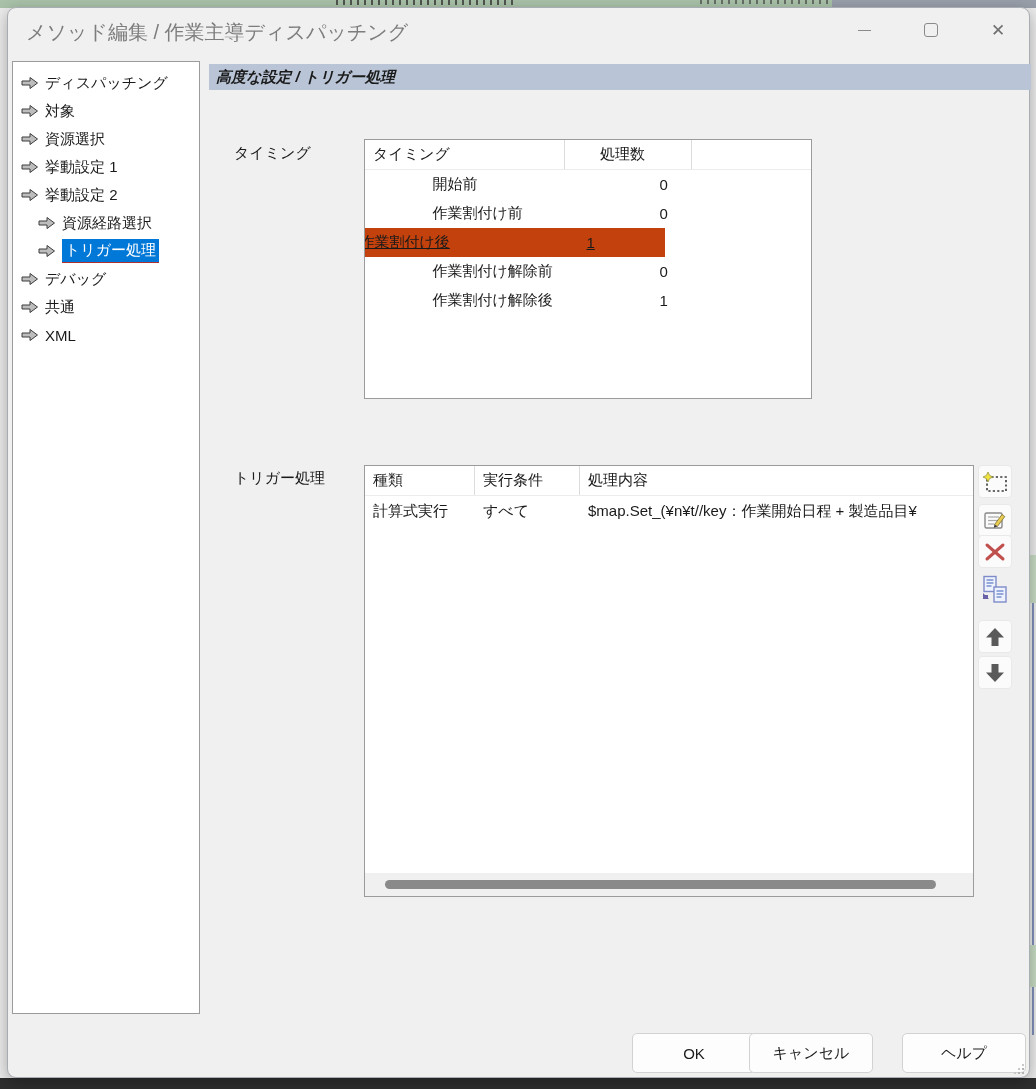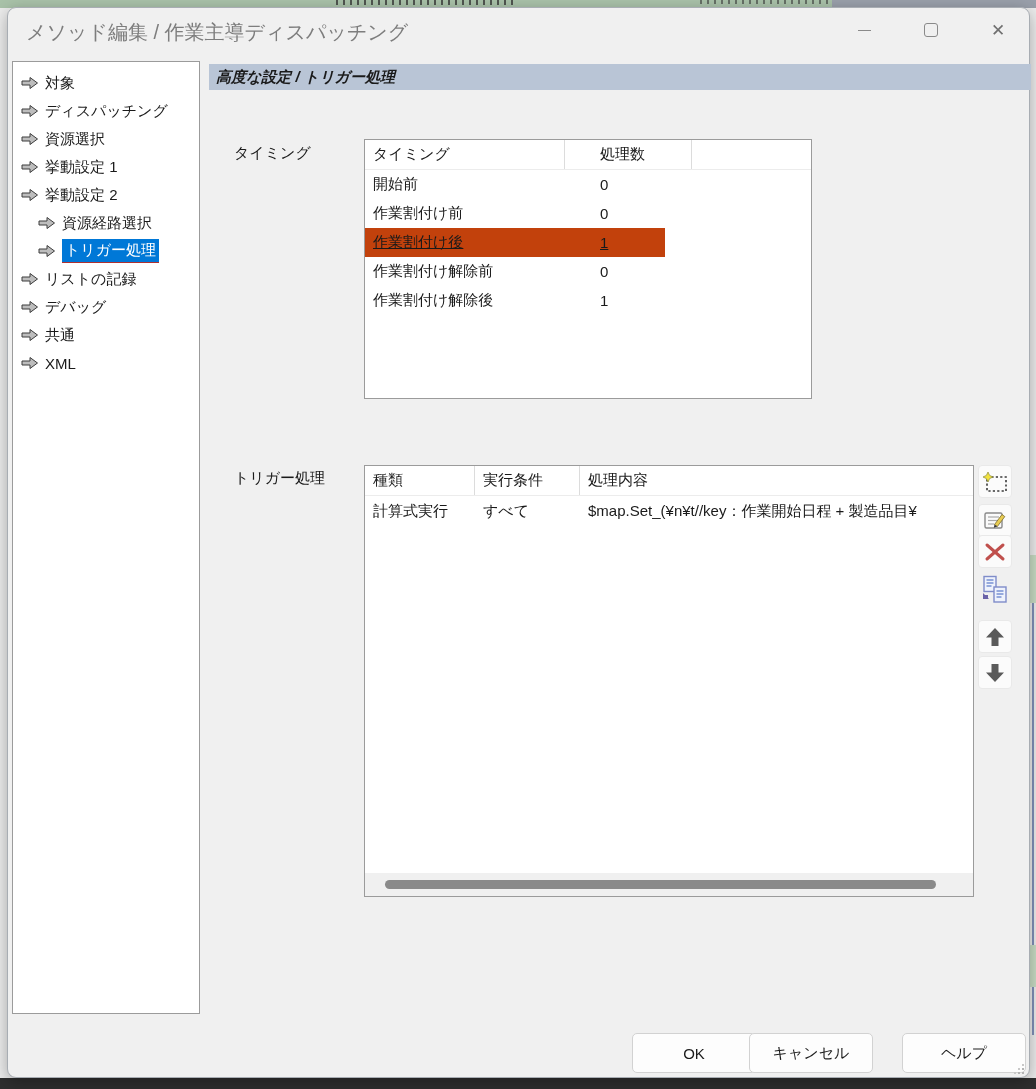--- a/index.html
+++ b/index.html
@@ -68,21 +68,21 @@
   #trigger-label { left:226px; top:461px; }
 
   .panel { position:absolute; background:#ffffff; border:1px solid #9b9b9b; overflow:hidden; }
   #timing-table { left:356px; top:131px; width:448px; height:260px; }
   #trigger-table { left:356px; top:457px; width:610px; height:432px; }
 
   .thead { display:flex; height:30px; align-items:stretch; border-bottom:1px solid #ececec; }
   .th { padding:5px 0 0 8px; white-space:nowrap; border-right:1px solid #dcdcdc; }
   .th.last { border-right:1px solid #dcdcdc; }
   .th.filler { border-right:none; flex:1; }
-  .trow { display:flex; height:29px; align-items:center; }
+  .trow { display:flex; height:29px; align-items:center;justify-content:center; }
   .td { padding-left:8px; white-space:nowrap; overflow:hidden; flex:none; }
   .trow.selected { background:#c2410c;text-decoration:underline; }
   #timing-table .col-a { width:200px; }
   #timing-table .col-b { width:100px;margin-left:27px; }
   #timing-table .trow.selected { width:300px; }
   #trigger-table .col-1 { width:110px; }
   #trigger-table .col-2 { width:105px; }
   #trigger-table .col-3 { flex:1; }
 
   
@@ -149,36 +149,36 @@
     </div>
   </div>
 
   <div class="sidebar">
     <div class="tree-item">
       <span class="tree-icon">
           <svg width="18" height="14" viewBox="0 0 18 14">
             <polygon points="1,5 9,5 9,1.5 16.5,7 9,12.5 9,9 1,9" fill="#bdbdbd" stroke="#3c3c3c" stroke-width="1"></polygon>
           </svg>
         </span>
+      <span class="tree-label">ディスパッチング</span>
+    </div>
+    <div class="tree-item">
+      <span class="tree-icon">
+          <svg width="18" height="14" viewBox="0 0 18 14">
+            <polygon points="1,5 9,5 9,1.5 16.5,7 9,12.5 9,9 1,9" fill="#bdbdbd" stroke="#3c3c3c" stroke-width="1"></polygon>
+          </svg>
+        </span>
       <span class="tree-label">対象</span>
     </div>
     <div class="tree-item">
       <span class="tree-icon">
           <svg width="18" height="14" viewBox="0 0 18 14">
             <polygon points="1,5 9,5 9,1.5 16.5,7 9,12.5 9,9 1,9" fill="#bdbdbd" stroke="#3c3c3c" stroke-width="1"></polygon>
           </svg>
         </span>
-      <span class="tree-label">ディスパッチング</span>
-    </div>
-    <div class="tree-item">
-      <span class="tree-icon">
-          <svg width="18" height="14" viewBox="0 0 18 14">
-            <polygon points="1,5 9,5 9,1.5 16.5,7 9,12.5 9,9 1,9" fill="#bdbdbd" stroke="#3c3c3c" stroke-width="1"></polygon>
-          </svg>
-        </span>
       <span class="tree-label">資源選択</span>
     </div>
     <div class="tree-item">
       <span class="tree-icon">
           <svg width="18" height="14" viewBox="0 0 18 14">
             <polygon points="1,5 9,5 9,1.5 16.5,7 9,12.5 9,9 1,9" fill="#bdbdbd" stroke="#3c3c3c" stroke-width="1"></polygon>
           </svg>
         </span>
       <span class="tree-label">挙動設定 1</span>
     </div>
@@ -198,28 +198,20 @@
         </span>
       <span class="tree-label">資源経路選択</span>
     </div>
     <div class="tree-item indent selected">
       <span class="tree-icon">
           <svg width="18" height="14" viewBox="0 0 18 14">
             <polygon points="1,5 9,5 9,1.5 16.5,7 9,12.5 9,9 1,9" fill="#bdbdbd" stroke="#3c3c3c" stroke-width="1"></polygon>
           </svg>
         </span>
       <span class="tree-label">トリガー処理</span>
-    </div>
-    <div class="tree-item">
-      <span class="tree-icon">
-          <svg width="18" height="14" viewBox="0 0 18 14">
-            <polygon points="1,5 9,5 9,1.5 16.5,7 9,12.5 9,9 1,9" fill="#bdbdbd" stroke="#3c3c3c" stroke-width="1"></polygon>
-          </svg>
-        </span>
-      <span class="tree-label">リストの記録</span>
     </div>
     <div class="tree-item">
       <span class="tree-icon">
           <svg width="18" height="14" viewBox="0 0 18 14">
             <polygon points="1,5 9,5 9,1.5 16.5,7 9,12.5 9,9 1,9" fill="#bdbdbd" stroke="#3c3c3c" stroke-width="1"></polygon>
           </svg>
         </span>
       <span class="tree-label">デバッグ</span>
     </div>
     <div class="tree-item">

